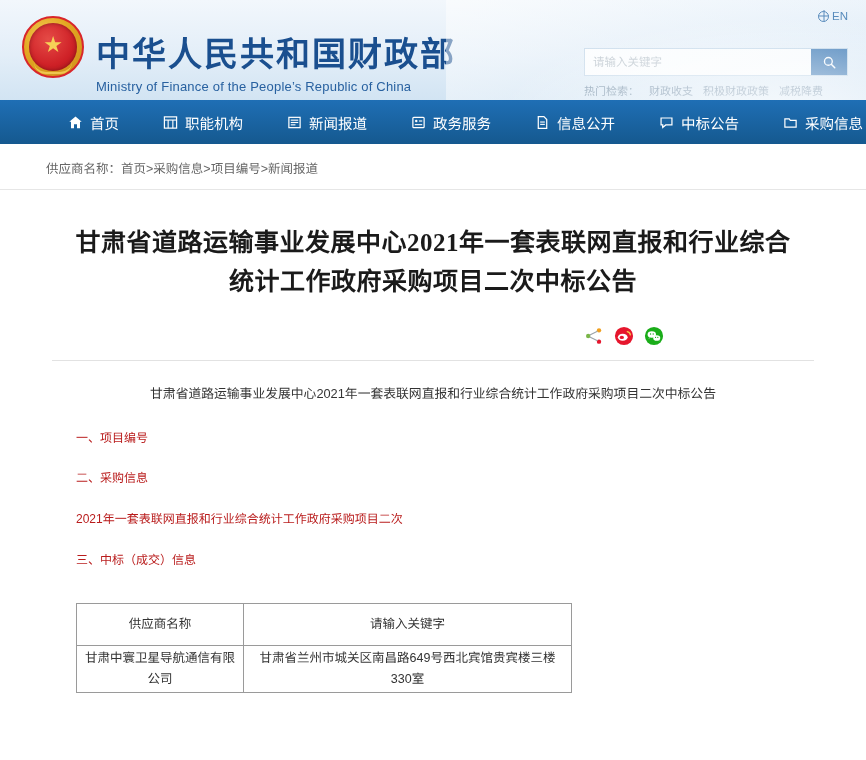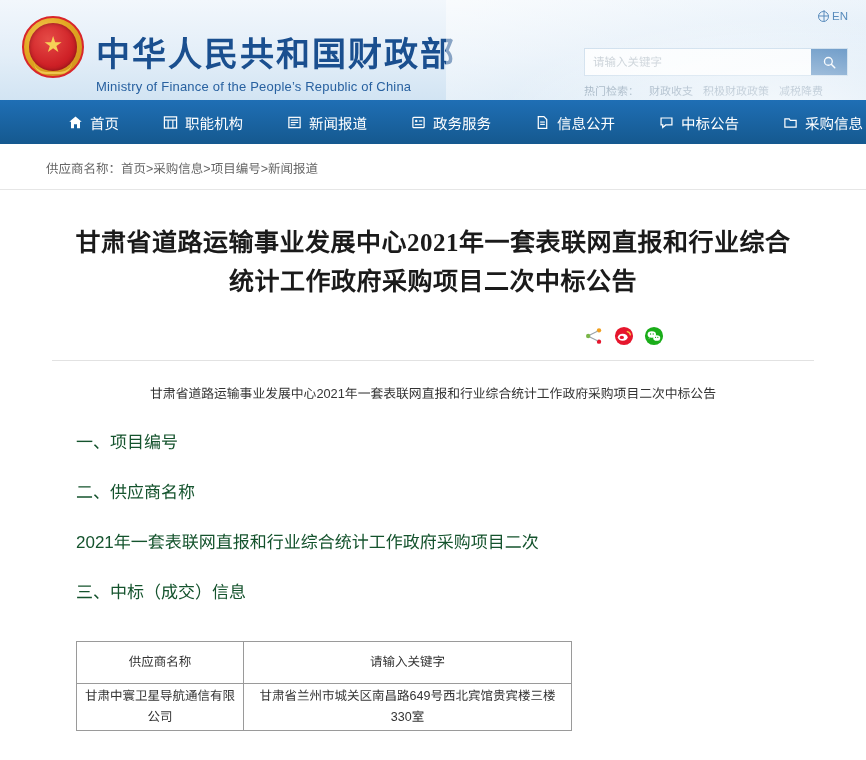--- a/index.html
+++ b/index.html
@@ -203,22 +203,22 @@
     font-size: 12.8px;
     color: #333333;
     padding: 22px 10px 16px 10px;
   }
 
   .body-text {
     padding: 0 24px;
   }
   .body-text p {
     margin: 0;
-    font-size: 17px;
-    color: #14532d;
+    font-size: 12px;
+    color: #b91c1c;
     line-height: 1.9;
     padding: 9px 0;
   }
 
   table.award {
     border-collapse: collapse;
     margin: 22px 0 0 0;
     table-layout: fixed;
   }
   table.award th, table.award td {
@@ -388,21 +388,21 @@
         <circle cx="10.1" cy="8.8" r=".75" fill="#1aad19"></circle>
         <circle cx="12.7" cy="12.6" r=".65" fill="#1aad19"></circle>
         <circle cx="15.2" cy="12.6" r=".65" fill="#1aad19"></circle>
       </svg>
     </div>
 
     <div class="subtitle">甘肃省道路运输事业发展中心2021年一套表联网直报和行业综合统计工作政府采购项目二次中标公告</div>
 
     <div class="body-text">
       <p>一、项目编号</p>
-      <p>二、供应商名称</p>
+      <p>二、采购信息</p>
       <p>2021年一套表联网直报和行业综合统计工作政府采购项目二次</p>
       <p>三、中标（成交）信息</p>
 
       <table class="award">
         <colgroup>
             <col class="col-a">
             <col class="col-b">
           </colgroup>
         <thead>
           <tr>

